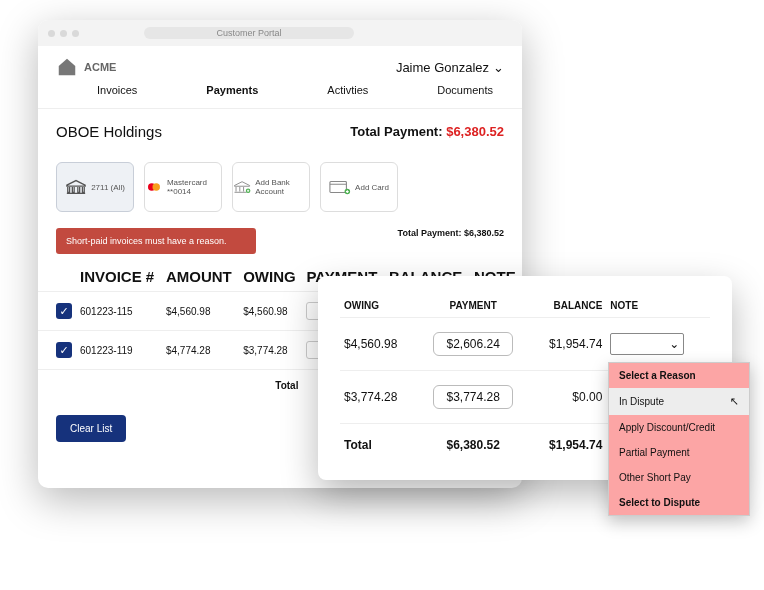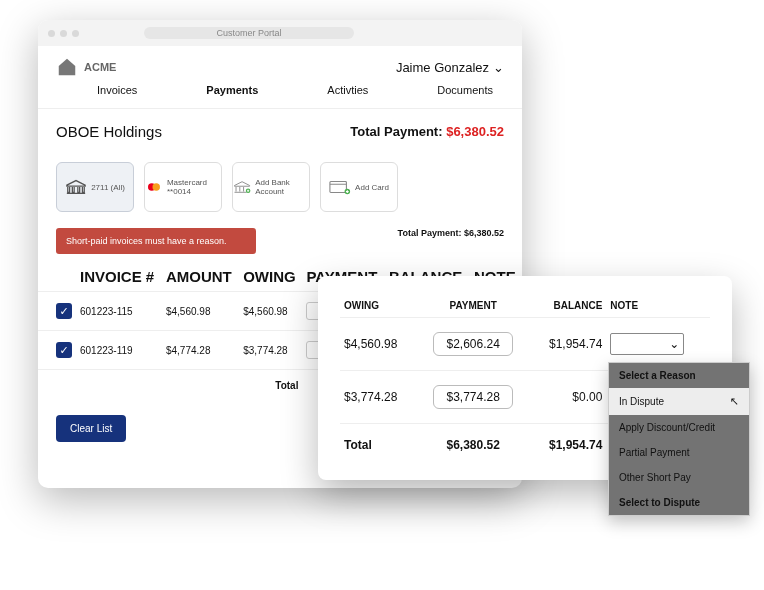--- a/index.html
+++ b/index.html
@@ -100,21 +100,21 @@
   .overlay table { width: 100%; border-collapse: collapse; }
   .overlay th { font-size: 10px; font-weight: bold; padding: 6px 4px; text-align: left; }
   .overlay td { padding: 14px 4px; font-size: 12px; border-top: 1px solid #eee;}
   .overlay .pin { border: 1px solid #bbb; border-radius: 6px; padding: 4px 8px; display: inline-block; min-width: 80px; text-align:center;}
   .overlay .total-row td { font-weight: bold; }
   .note-sel { width: 74px; height: 22px; border: 1px solid #888; border-radius: 2px; display:inline-flex; align-items:center; justify-content:flex-end; padding-right:4px;}
   .dropdown {
     position: absolute;
     right: -18px; top: 86px;
     width: 142px;
-    background: #737373;
+    background: #fca5a5;
     border: 1px solid #ccc;
     box-shadow: 0 6px 16px rgba(0,0,0,0.22);
     font-size: 10px;
   }
   .dropdown div { padding: 7px 10px; cursor: pointer; }
   .dropdown .hdr { font-weight: bold; }
   .dropdown .hov { background: #ededed; display:flex; align-items:center; justify-content:space-between;}
   .cursor { font-size: 11px; }
 </style>
 </head>

